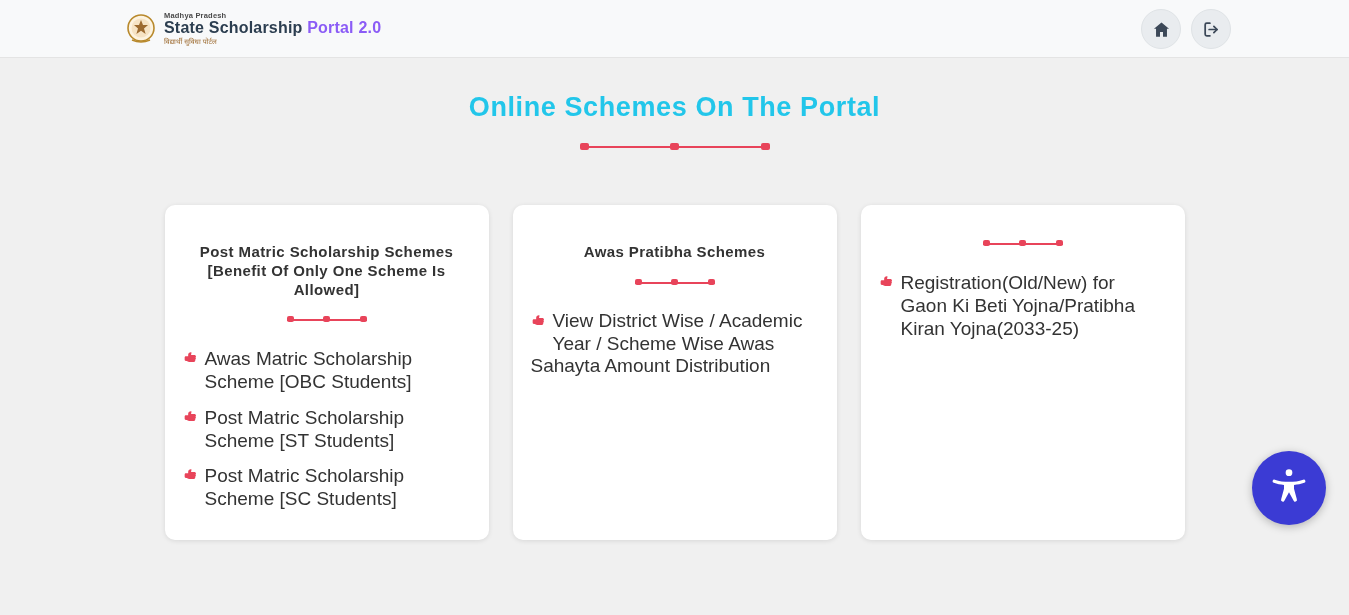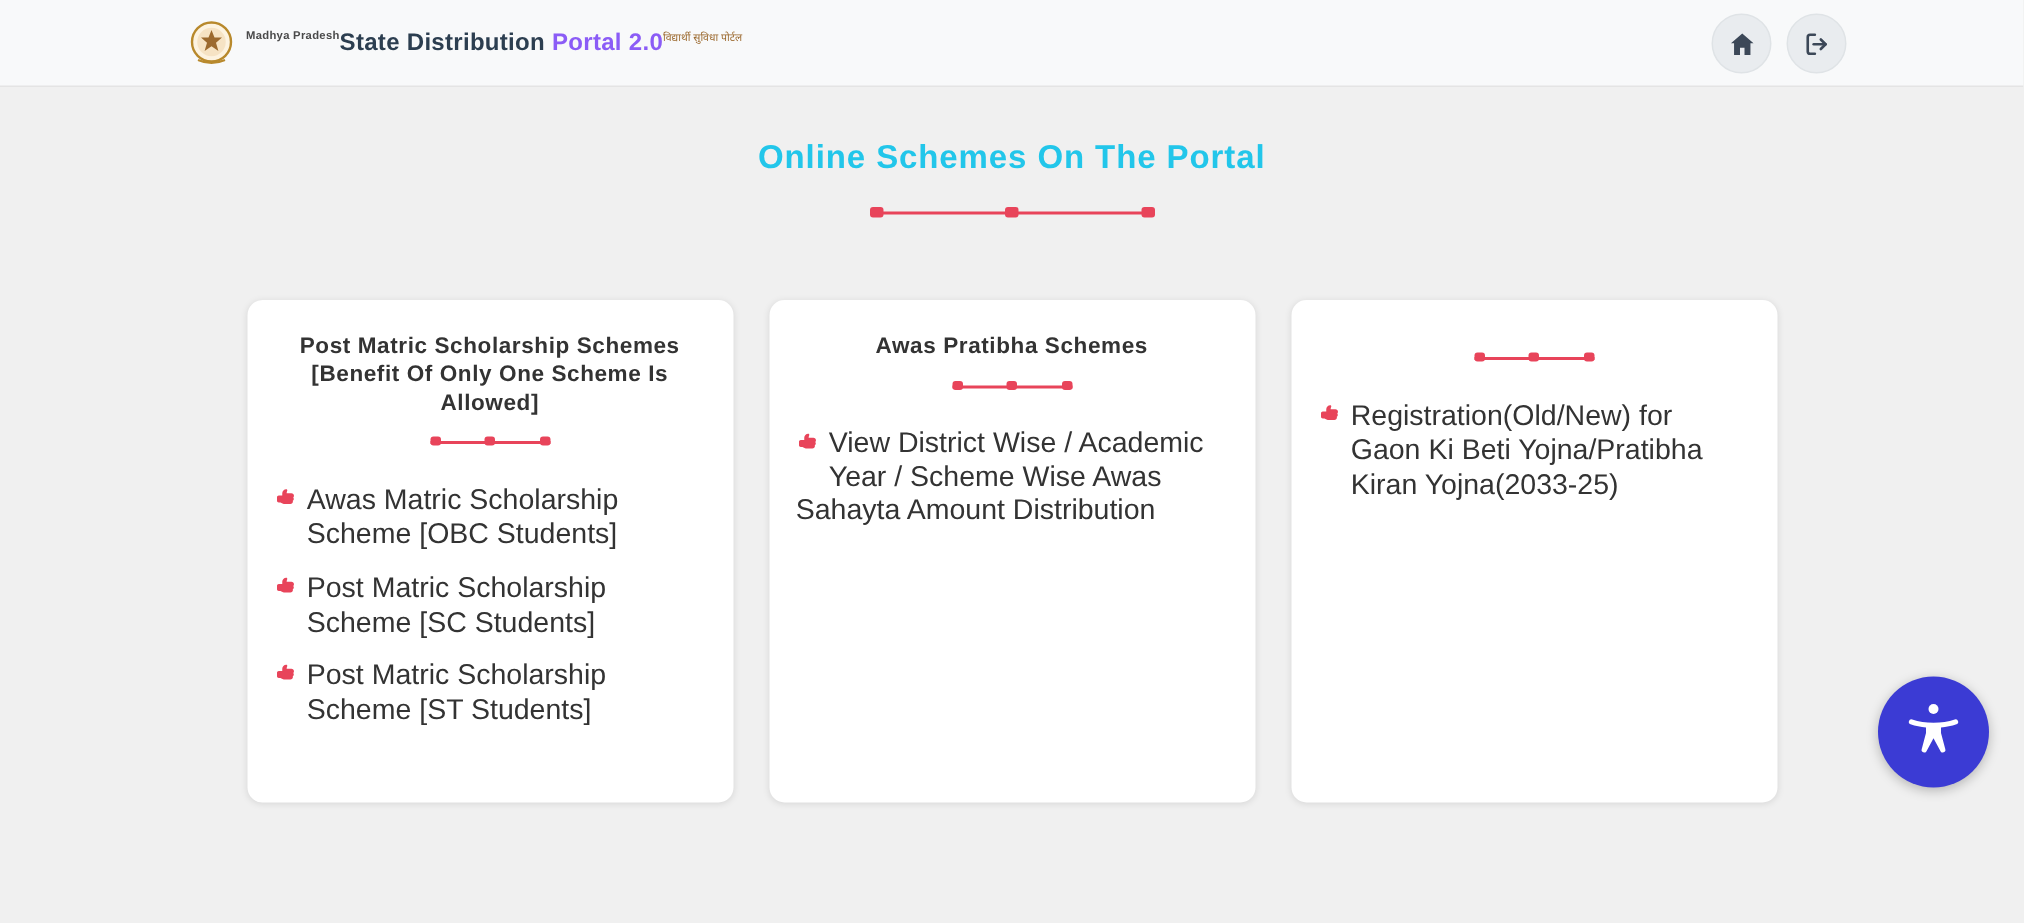--- a/index.html
+++ b/index.html
@@ -30,21 +30,21 @@
   }
   .emblem {
     width: 30px;
     height: 32px;
     position: relative;
     flex: none;
   }
   .emblem svg { display: block; }
   .brand-text {
     display: flex;
-    flex-direction: row;
+    flex-direction: column;
     line-height: 1;
   }
   .brand-line1 {
     font-size: 7.5px;
     color: #4a4a4a;
     font-weight: 700;
     letter-spacing: .2px;
   }
   .brand-line2 {
     font-size: 16px;
@@ -81,21 +81,21 @@
   .circle-btn svg { display: block; }
 
   
   .page {
     height: 557px;
     background: #f0f0f0;
     padding-top: 34px;
   }
   .page-title {
     text-align: center;
-    font-size: 22px;
+    font-size: 27px;
     font-weight: 700;
     color: #22c6ea;
     letter-spacing: .6px;
     margin: 0;
   }
   .title-divider {
     margin: 18px auto 0;
     width: 190px;
     height: 12px;
     position: relative;
@@ -135,21 +135,21 @@
     box-shadow: 0 1px 5px rgba(0,0,0,.10);
     padding: 22px 18px 16px;
   }
   .card-title {
     text-align: center;
     font-size: 15px;
     font-weight: 700;
     color: #333;
     line-height: 1.25;
     letter-spacing: .4px;
-    margin: 0;
+    margin: 16px;
   }
   .card-divider {
     margin: 12px auto 0;
     width: 80px;
     height: 10px;
     position: relative;
   }
   .card-divider .bar {
     position: absolute;
     top: 4px;
@@ -217,21 +217,21 @@
     <span class="emblem">
       <svg width="30" height="32" viewBox="0 0 30 32">
         <circle cx="15" cy="15" r="13" fill="#fdf3e0" stroke="#b8892c" stroke-width="1.6"></circle>
         <circle cx="15" cy="15" r="9.5" fill="#f6e3c4"></circle>
         <path d="M15 7 L17 12 L22 12 L18 15.5 L19.6 21 L15 17.8 L10.4 21 L12 15.5 L8 12 L13 12 Z" fill="#9c6a2f"></path>
         <path d="M6 27 Q15 31 24 27" stroke="#b8892c" stroke-width="1.4" fill="none"></path>
       </svg>
     </span>
     <span class="brand-text">
       <span class="brand-line1">Madhya Pradesh</span>
-      <span class="brand-line2"><span>State Distribution </span><span class="accent">Portal 2.0</span></span>
+      <span class="brand-line2"><span>State Scholarship </span><span class="accent">Portal 2.0</span></span>
       <span class="brand-line3">विद्यार्थी सुविधा पोर्टल</span>
     </span>
   </div>
 
   <div class="header-actions">
     <div class="circle-btn">
       <span>
         <svg width="19" height="19" viewBox="0 0 24 24" fill="#3c4858">
           <path d="M12 3 L2.5 11.2 h2.6 V21 h5 v-6 h3.8 v6 h5 v-9.8 h2.6 Z"></path>
         </svg>
@@ -278,29 +278,29 @@
               </svg>
           </span>
           <span class="txt">Awas Matric Scholarship Scheme [OBC Students]</span>
         </li>
         <li class="link-item">
           <span class="hand">
             <svg width="15" height="14" viewBox="0 0 24 24" fill="#e8445a">
                 <path d="M2 11c0-1 1-2 2-2h4V6.5C8 4 10 2 12.5 2c1 0 1.5.8 1.2 1.6-.4 1-.7 2-.7 3.1h5.5c1.6 0 2.9 1.2 2.9 2.7 0 .8-.3 1.4-.8 1.9.4.5.6 1 .6 1.7 0 .9-.5 1.7-1.2 2.1.1.3.2.6.2 1 0 1.5-1.3 2.7-2.9 2.7h-6c-2.2 0-4-.8-5.3-1.8H4c-1 0-2-1-2-2V11z"></path>
               </svg>
           </span>
+          <span class="txt">Post Matric Scholarship Scheme [ST Students]</span>
+        </li>
+        <li class="link-item">
+          <span class="hand">
+            <svg width="15" height="14" viewBox="0 0 24 24" fill="#e8445a">
+                <path d="M2 11c0-1 1-2 2-2h4V6.5C8 4 10 2 12.5 2c1 0 1.5.8 1.2 1.6-.4 1-.7 2-.7 3.1h5.5c1.6 0 2.9 1.2 2.9 2.7 0 .8-.3 1.4-.8 1.9.4.5.6 1 .6 1.7 0 .9-.5 1.7-1.2 2.1.1.3.2.6.2 1 0 1.5-1.3 2.7-2.9 2.7h-6c-2.2 0-4-.8-5.3-1.8H4c-1 0-2-1-2-2V11z"></path>
+              </svg>
+          </span>
           <span class="txt">Post Matric Scholarship Scheme [SC Students]</span>
-        </li>
-        <li class="link-item">
-          <span class="hand">
-            <svg width="15" height="14" viewBox="0 0 24 24" fill="#e8445a">
-                <path d="M2 11c0-1 1-2 2-2h4V6.5C8 4 10 2 12.5 2c1 0 1.5.8 1.2 1.6-.4 1-.7 2-.7 3.1h5.5c1.6 0 2.9 1.2 2.9 2.7 0 .8-.3 1.4-.8 1.9.4.5.6 1 .6 1.7 0 .9-.5 1.7-1.2 2.1.1.3.2.6.2 1 0 1.5-1.3 2.7-2.9 2.7h-6c-2.2 0-4-.8-5.3-1.8H4c-1 0-2-1-2-2V11z"></path>
-              </svg>
-          </span>
-          <span class="txt">Post Matric Scholarship Scheme [ST Students]</span>
         </li>
       </ul>
     </div>
 
     <div class="card">
       <div class="card-title">Awas Pratibha Schemes</div>
       <div class="card-divider">
         <span class="bar"></span>
         <span class="dot d1"></span>
           <span class="dot d2"></span>

